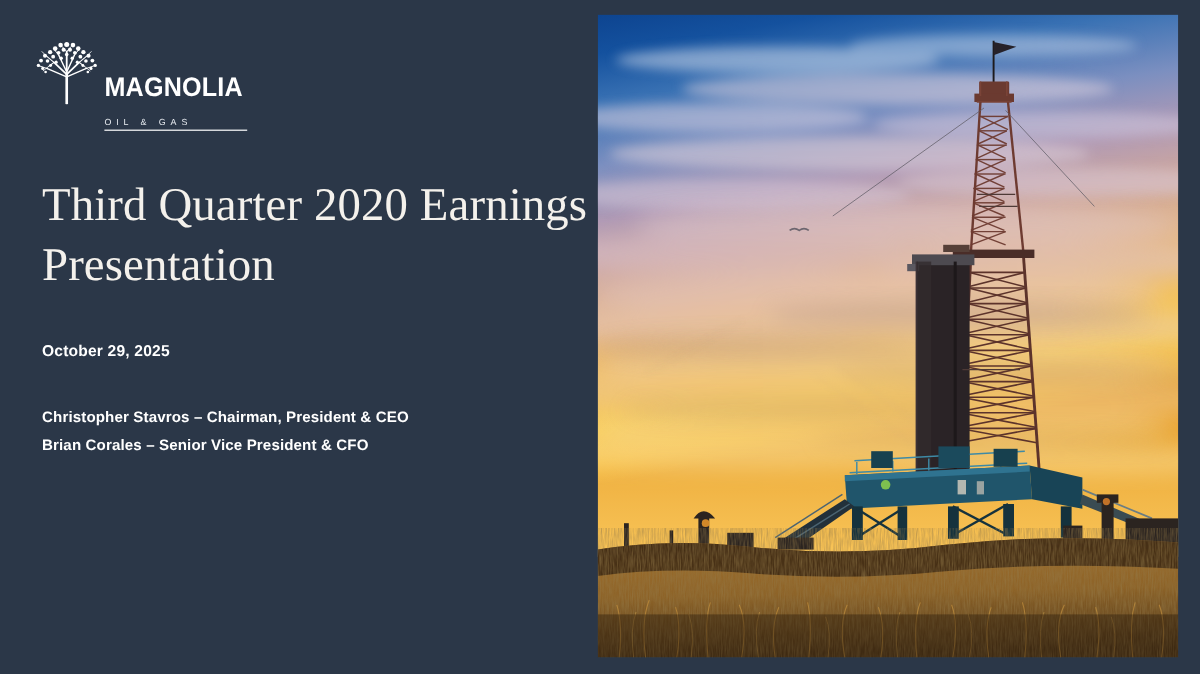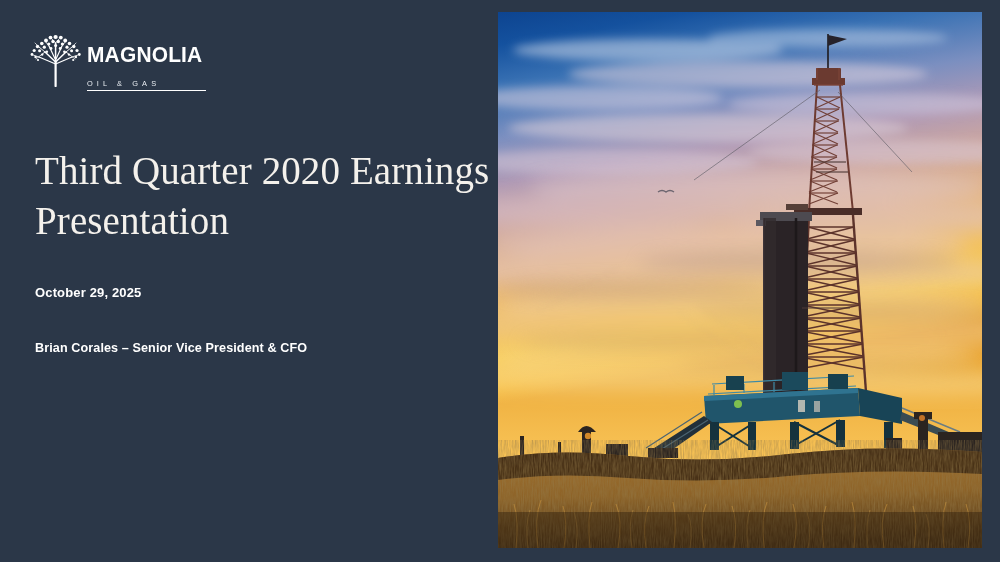--- a/index.html
+++ b/index.html
@@ -29,21 +29,21 @@
   #logo-tree {
     position: absolute;
     left: 0;
     top: 0;
     width: 58px;
     height: 56px;
   }
   #logo-words {
     position: absolute;
     left: 60px;
-    top: 13px;
+    top: 31px;
     width: 100px;
   }
   #logo-name {
     font-family: "Liberation Sans", sans-serif;
     font-weight: bold;
     font-size: 22.5px;
     line-height: 22px;
     letter-spacing: 0.2px;
     color: #ffffff;
     transform: scaleX(0.93);
@@ -200,20 +200,21 @@
       <div id="logo-sub">OIL &amp; GAS</div>
       <div id="logo-rule"></div>
     </div>
   </div>
 
   <div id="title">Third Quarter 2020 Earnings Presentation</div>
 
   <div id="date">October 29, 2025</div>
 
   <div id="presenters">
+    <div class="presenter">Christopher Stavros – Chairman, President &amp; CEO</div>
     <div class="presenter">Brian Corales – Senior Vice President &amp; CFO</div>
   </div>
 
   <div id="photo">
     <svg viewBox="0 0 484 536" xmlns="http://www.w3.org/2000/svg">
       <defs>
         <linearGradient id="sky" x1="0" y1="0" x2="0.18" y2="1">
           <stop offset="0" stop-color="#0d4490"></stop>
           <stop offset="0.07" stop-color="#14519e"></stop>
           <stop offset="0.16" stop-color="#3a72b4"></stop>

